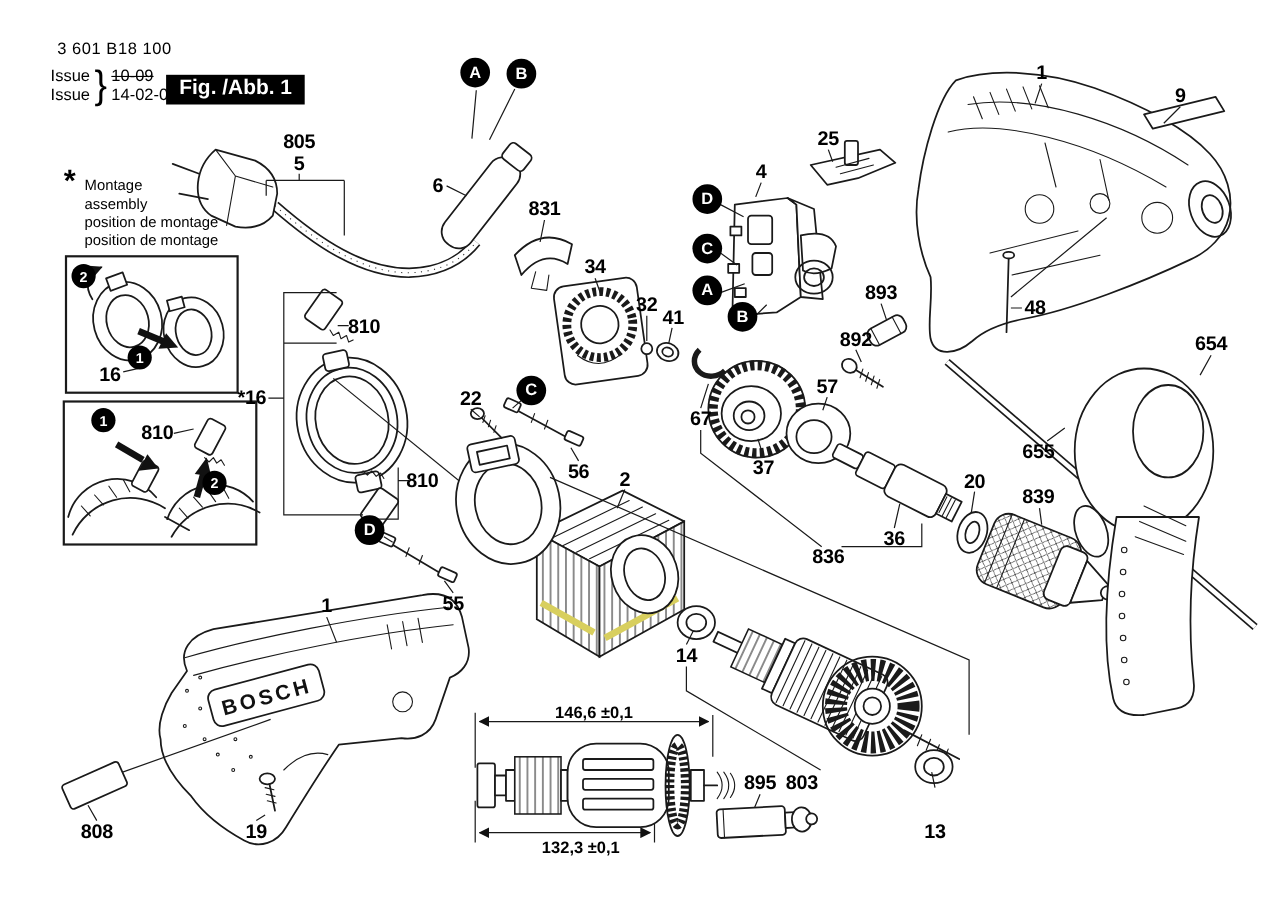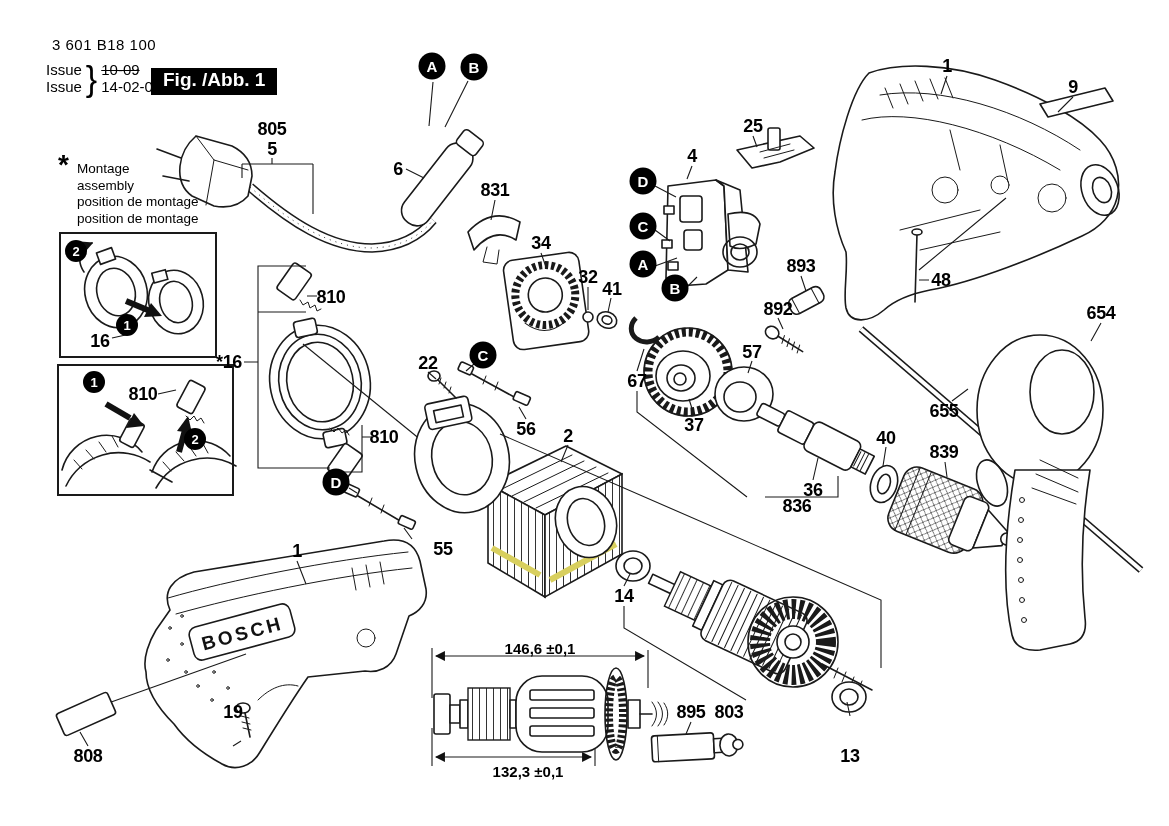--- a/index.html
+++ b/index.html
@@ -429,38 +429,38 @@
       <span class="part-label" style="left: 1073px; top: 87px;">9</span>
       <span class="part-label" style="left: 941px; top: 280px;">48</span>
       <span class="part-label" style="left: 801px; top: 266px;">893</span>
       <span class="part-label" style="left: 778px; top: 309px;">892</span>
       <span class="part-label" style="left: 1101px; top: 313px;">654</span>
       <span class="part-label" style="left: 944px; top: 411px;">655</span>
       <span class="part-label" style="left: 637px; top: 381px;">67</span>
       <span class="part-label" style="left: 694px; top: 425px;">37</span>
       <span class="part-label" style="left: 752px; top: 352px;">57</span>
       <span class="part-label" style="left: 813px; top: 490px;">36</span>
-      <span class="part-label" style="left: 753px; top: 506px; margin-left: 44px;">836</span>
-      <span class="part-label" style="left: 886px; top: 438px;">40</span>
+      <span class="part-label" style="left: 753px; top: 506px;">836</span>
+      <span class="part-label" style="left: 886px; top: 438px;">20</span>
       <span class="part-label" style="left: 944px; top: 452px; text-align: center;">839</span>
       <span class="part-label" style="left: 568px; top: 436px;">2</span>
       <span class="part-label" style="left: 526px; top: 429px;">56</span>
       <span class="part-label" style="left: 428px; top: 363px;">22</span>
-      <span class="part-label" style="left: 412px; top: 549px; margin-left: 31px;">55</span>
+      <span class="part-label" style="left: 412px; top: 549px;">55</span>
       <span class="part-label" style="left: 331px; top: 297px;">810</span>
       <span class="part-label" style="left: 384px; top: 437px;">810</span>
       <span class="part-label" style="left: 229px; top: 362px;">*16</span>
       <span class="part-label" style="left: 100px; top: 341px;">16</span>
       <span class="part-label" style="left: 143px; top: 394px;">810</span>
       <span class="part-label" style="left: 624px; top: 596px;">14</span>
       <span class="part-label" style="left: 850px; top: 756px;">13</span>
       <span class="part-label" style="left: 691px; top: 712px;">895</span>
       <span class="part-label" style="left: 729px; top: 712px;">803</span>
       <span class="part-label" style="left: 297px; top: 551px;">1</span>
-      <span class="part-label" style="left: 233px; top: 712px;">19</span>
+      <span class="part-label" style="left: 233px; top: 756px;">19</span>
       <span class="part-label" style="left: 88px; top: 756px;">808</span>
       <span class="letter-callout" style="left: 432px; top: 66px;">A</span>
       <span class="letter-callout" style="left: 474px; top: 67px;">B</span>
       <span class="letter-callout" style="left: 643px; top: 181px;">D</span>
       <span class="letter-callout" style="left: 643px; top: 226px;">C</span>
       <span class="letter-callout" style="left: 643px; top: 264px;">A</span>
       <span class="letter-callout" style="left: 675px; top: 288px;">B</span>
       <span class="letter-callout" style="left: 483px; top: 355px;">C</span>
       <span class="letter-callout" style="left: 336px; top: 482px;">D</span>
       <span class="num-callout" style="left: 76px; top: 251px;">2</span>

